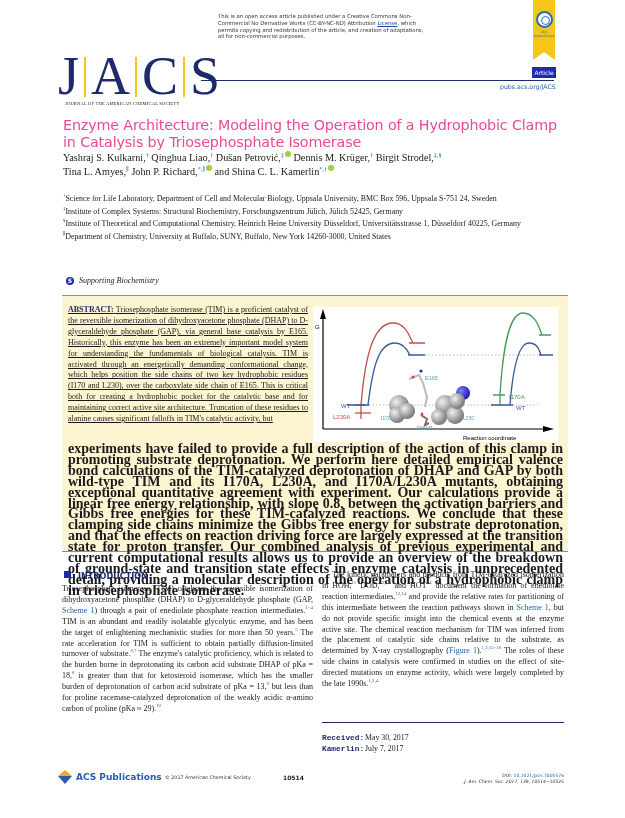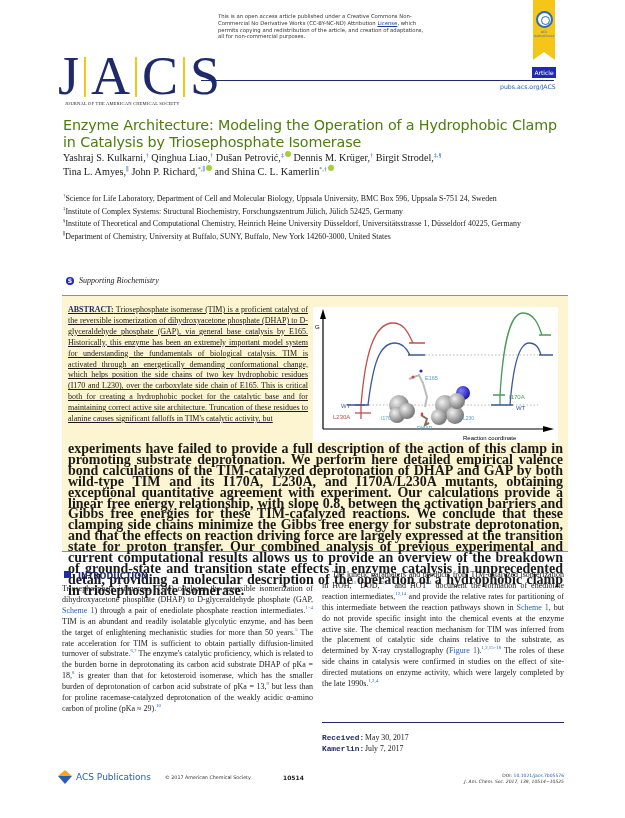--- a/index.html
+++ b/index.html
@@ -12,21 +12,21 @@
   .oa-badge .ring { position: absolute; left: 3px; top: 11px; width: 13px; height: 13px; border-radius: 50%; border: 2px solid #2a6db5; background: #fff; }
   .oa-badge .ring:after { content: ""; position: absolute; left: 3px; top: 3px; width: 7px; height: 7px; border-radius: 50%; border: 1.5px solid #2a6db5; }
   .oa-badge .lbl { position: absolute; left: 1px; top: 30px; width: 20px; font-family: "DejaVu Sans", sans-serif; font-size: 3px; color: #2a6db5; text-align: center; }
   .jacs-logo { left: 58px; top: 46px; height: 55px; display: flex; align-items: flex-end; }
   .jacs-letter { font-family: "Liberation Serif", serif; font-size: 54px; color: #1f2a6b; line-height: 50px; font-weight: normal; }
   .jacs-bar { width: 2px; height: 40px; background: #f5c518; margin: 0 5px 4px 5px; }
   .jacs-sub { left: 65px; top: 101px; font-family: "Liberation Serif", serif; font-size: 4.6px; letter-spacing: 0.15px; color: #222; }
   .header-rule { left: 201px; top: 80px; width: 353px; height: 1.4px; background: #1f2a6b; }
   .article-tag { left: 532px; top: 67px; width: 24px; height: 11px; background: #1f2ab0; color: #fff; font-family: "DejaVu Sans", sans-serif; font-size: 6px; line-height: 11px; text-align: center; }
   .pubs-url { left: 500px; top: 83px; font-family: "DejaVu Sans", sans-serif; font-size: 6.2px; color: #1f5fb5; }
-  .title { left: 63px; top: 117px; width: 500px; font-family: "DejaVu Sans", sans-serif; font-size: 14.3px; line-height: 17.4px; font-weight: 500; color: #4d7c0f; letter-spacing: -0.15px; }
+  .title { left: 63px; top: 117px; width: 500px; font-family: "DejaVu Sans", sans-serif; font-size: 14.3px; line-height: 17.4px; font-weight: 500; color: #ec4899; letter-spacing: -0.15px; }
   .authors { left: 63px; top: 151px; width: 500px; font-size: 10.2px; line-height: 12.6px; color: #1a1a1a; }
   sup { font-size: 60%; vertical-align: super; line-height: 0; }
   .aff-mark { color: #1f5fb5; }
   .orcid { display: inline-block; width: 6px; height: 6px; border-radius: 50%; background: #a6ce39; vertical-align: super; margin-left: 1px; }
   .affils { left: 63px; top: 194px; width: 502px; font-size: 7.9px; line-height: 10.5px; color: #1a1a1a; }
   .affils p { margin: 0 0 2.1px 0; }
   .si-line { left: 66px; top: 276px; font-size: 8px; font-style: italic; display: flex; align-items: center; }
   .si-icon { width: 8px; height: 8px; border-radius: 50%; background: #1f2ab0; color: #fff; font-size: 6px; font-style: normal; font-weight: bold; text-align: center; line-height: 8px; margin-right: 5px; font-family: "DejaVu Sans", sans-serif; }
   .abstract-box { left: 62px; top: 295px; width: 506px; height: 255px; background: #fdf5d1; border-top: 1.4px solid #8a8ab8; border-bottom: 1.4px solid #8a8ab8; }
   .abstract-left { left: 68px; top: 305px; width: 240px; font-size: 8px; line-height: 10.9px; text-align: justify; color: #1a1a1a; text-decoration: underline; }
@@ -37,21 +37,21 @@
   .intro-head .sq { width: 7px; height: 7px; background: #1f2ab0; margin-right: 7px; }
   .col-left { left: 62px; top: 584px; width: 251px; font-size: 8px; line-height: 10.9px; text-align: justify; }
   .col-right { left: 322px; top: 570px; width: 242px; font-size: 8px; line-height: 10.9px; text-align: justify; }
   .col-right p, .col-left p { margin: 0; }
   .indent { text-indent: 10px; }
   .link { color: #1f5fb5; }
   .ref { color: #1f5fb5; font-size: 60%; vertical-align: super; line-height: 0; }
   .dates-rule { left: 322px; top: 722px; width: 242px; height: 1px; background: #1f2a6b; }
   .dates { left: 322px; top: 733px; font-size: 7.8px; line-height: 10.6px; }
   .dates .k { color: #1f2a6b; font-weight: bold; display: inline-block; width: 43px; font-family: Liberation Mono, monospace; }
-  .footer-acs { left: 58px; top: 770px; display: flex; align-items: center; }
+  .footer-acs { left: 58px; top: 770px; display: flex; align-items: center; font-weight: bold; }
   .acs-diamond { width: 14px; height: 14px; position: relative; margin-right: 4px; }
   .acs-diamond .t { position: absolute; left: 0; top: 0; width: 0; height: 0; border-left: 7px solid transparent; border-right: 7px solid transparent; border-bottom: 6px solid #f5a623; }
   .acs-diamond .b { position: absolute; left: 0; top: 6px; width: 0; height: 0; border-left: 7px solid transparent; border-right: 7px solid transparent; border-top: 8px solid #2a5db0; }
   .acs-text { font-family: "DejaVu Sans", sans-serif; font-size: 9px; color: #2a5db0; }
   .footer-copy { left: 165px; top: 775px; font-family: "DejaVu Sans", sans-serif; font-size: 4.8px; color: #333; }
   .footer-page { left: 283px; top: 774px; font-family: "DejaVu Sans", sans-serif; font-size: 6px; font-weight: bold; color: #222; }
   .footer-doi { left: 440px; top: 773px; width: 124px; font-family: "DejaVu Sans", sans-serif; font-size: 4.5px; line-height: 6.4px; text-align: right; color: #333; }
   .footer-doi .doi-link { color: #1f5fb5; }
   .cite-i { font-style: italic; }
 </style>

